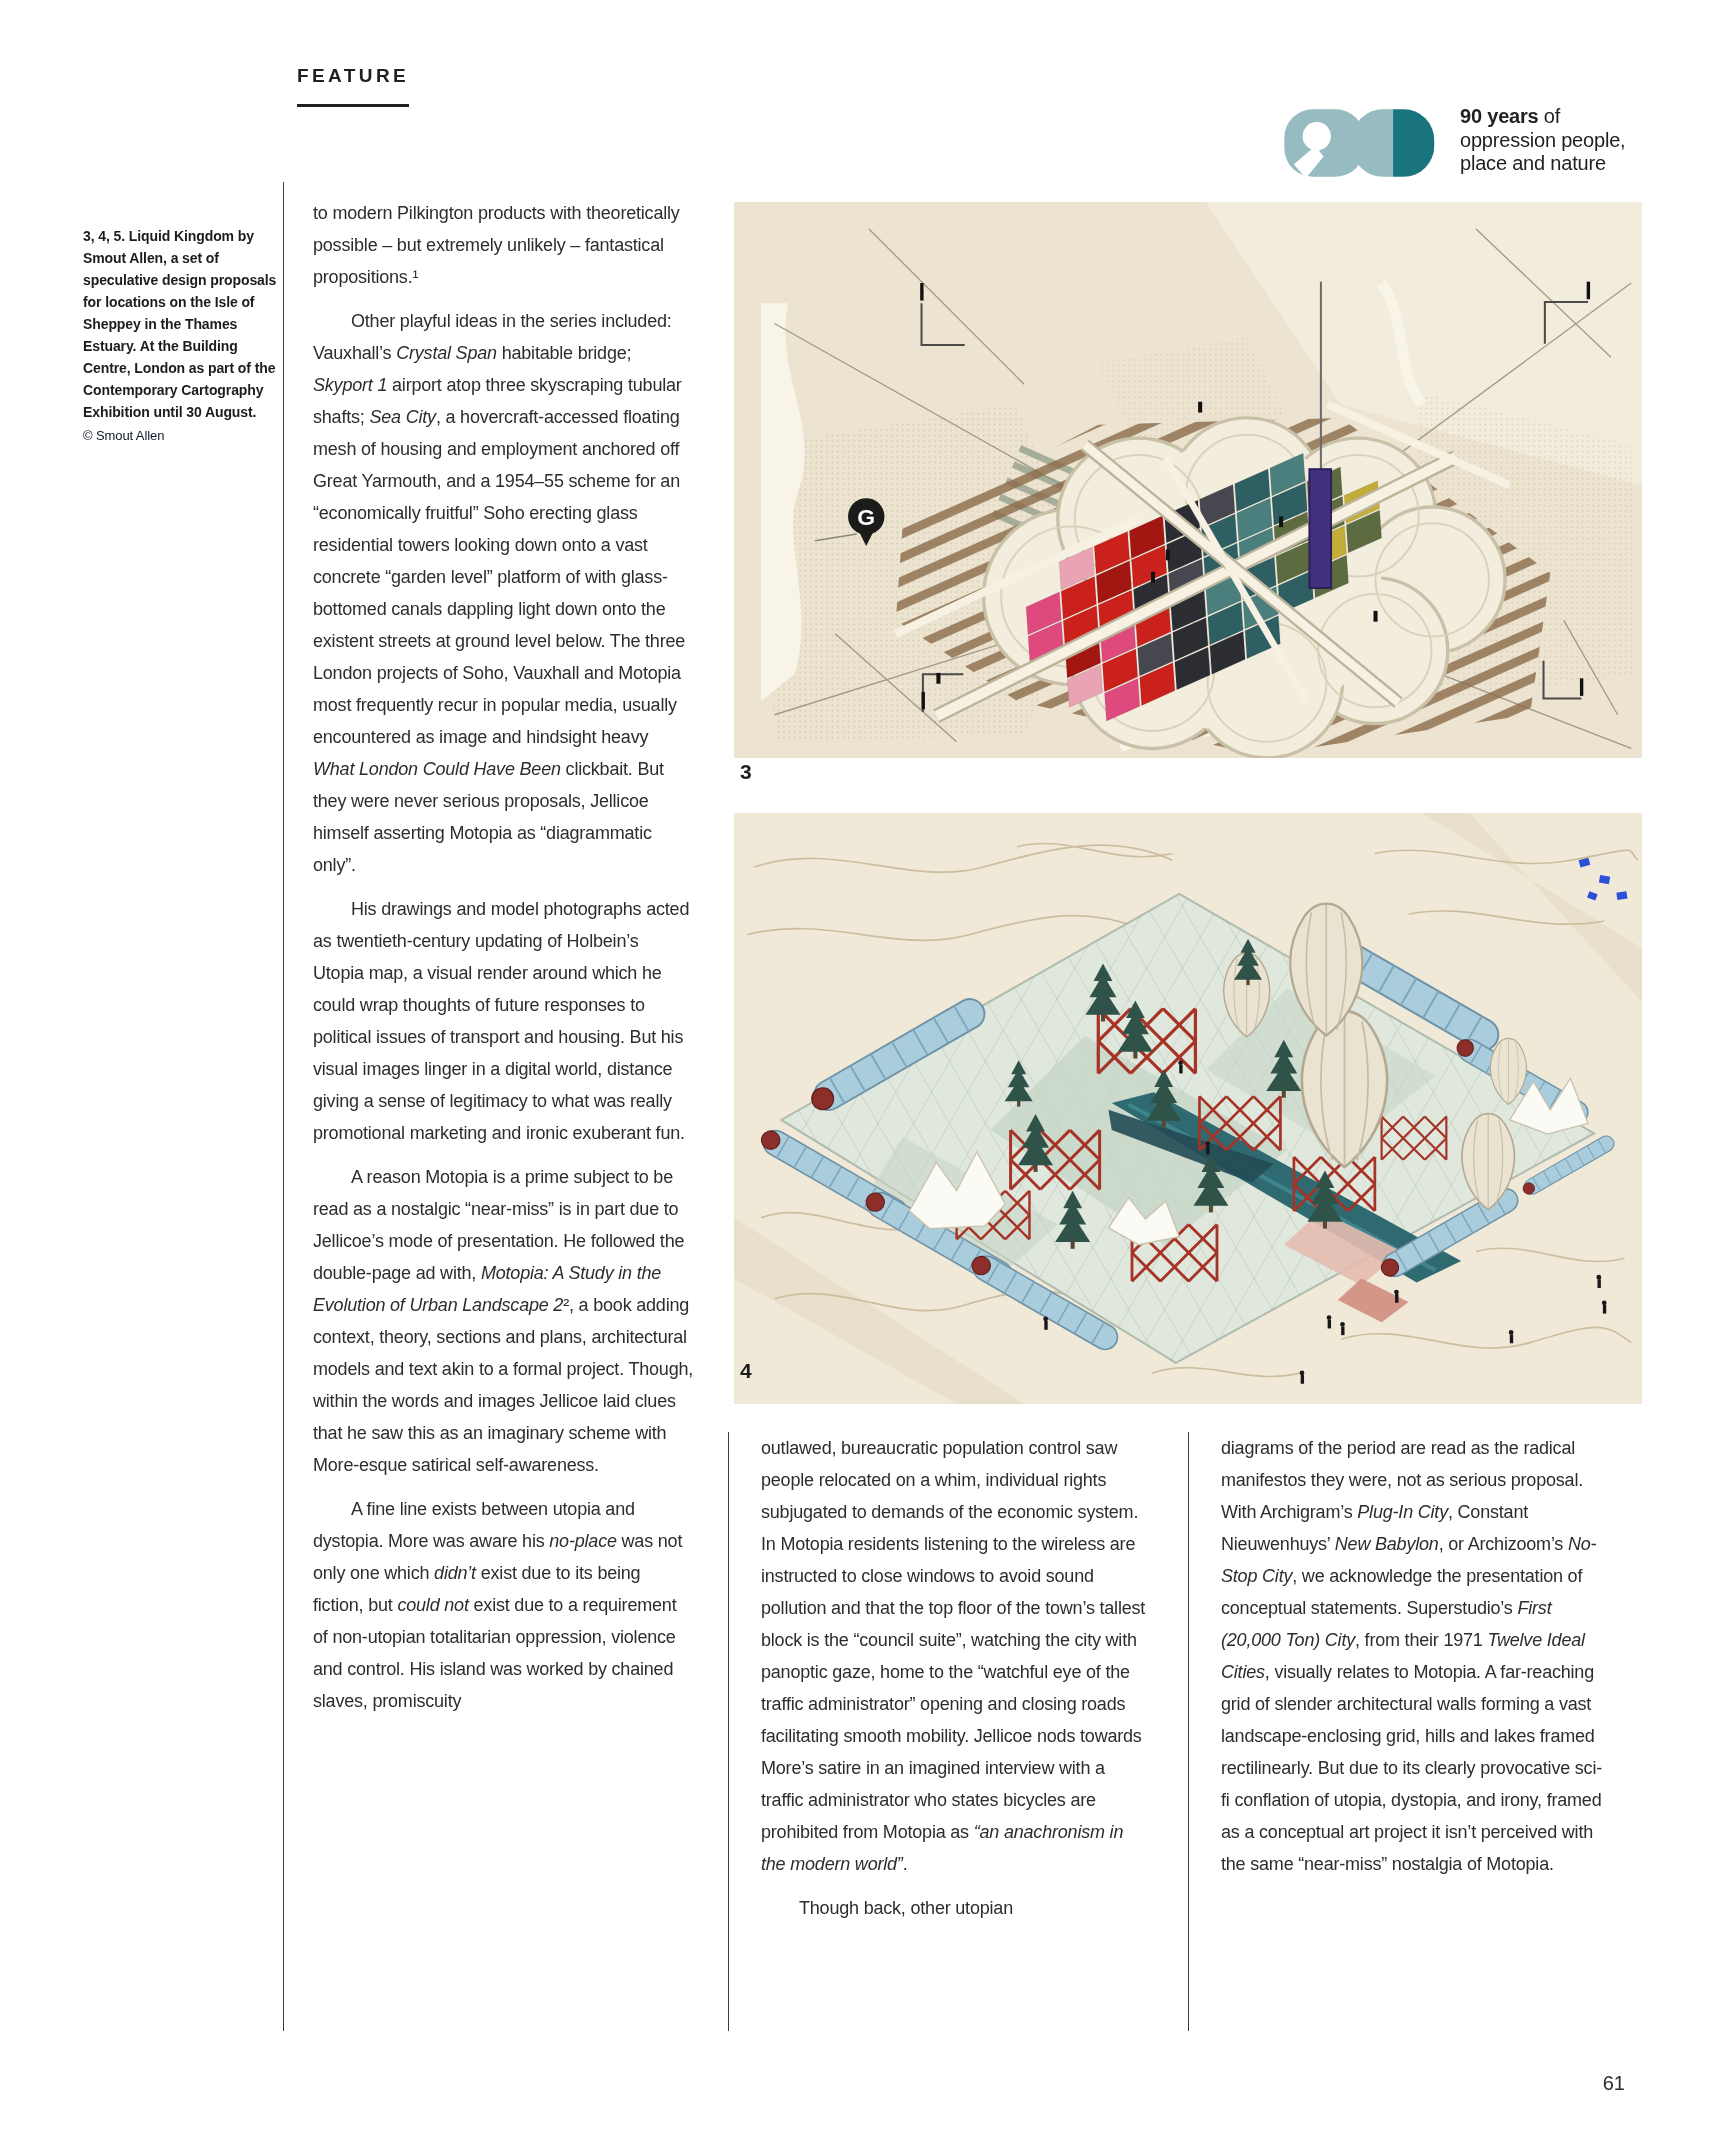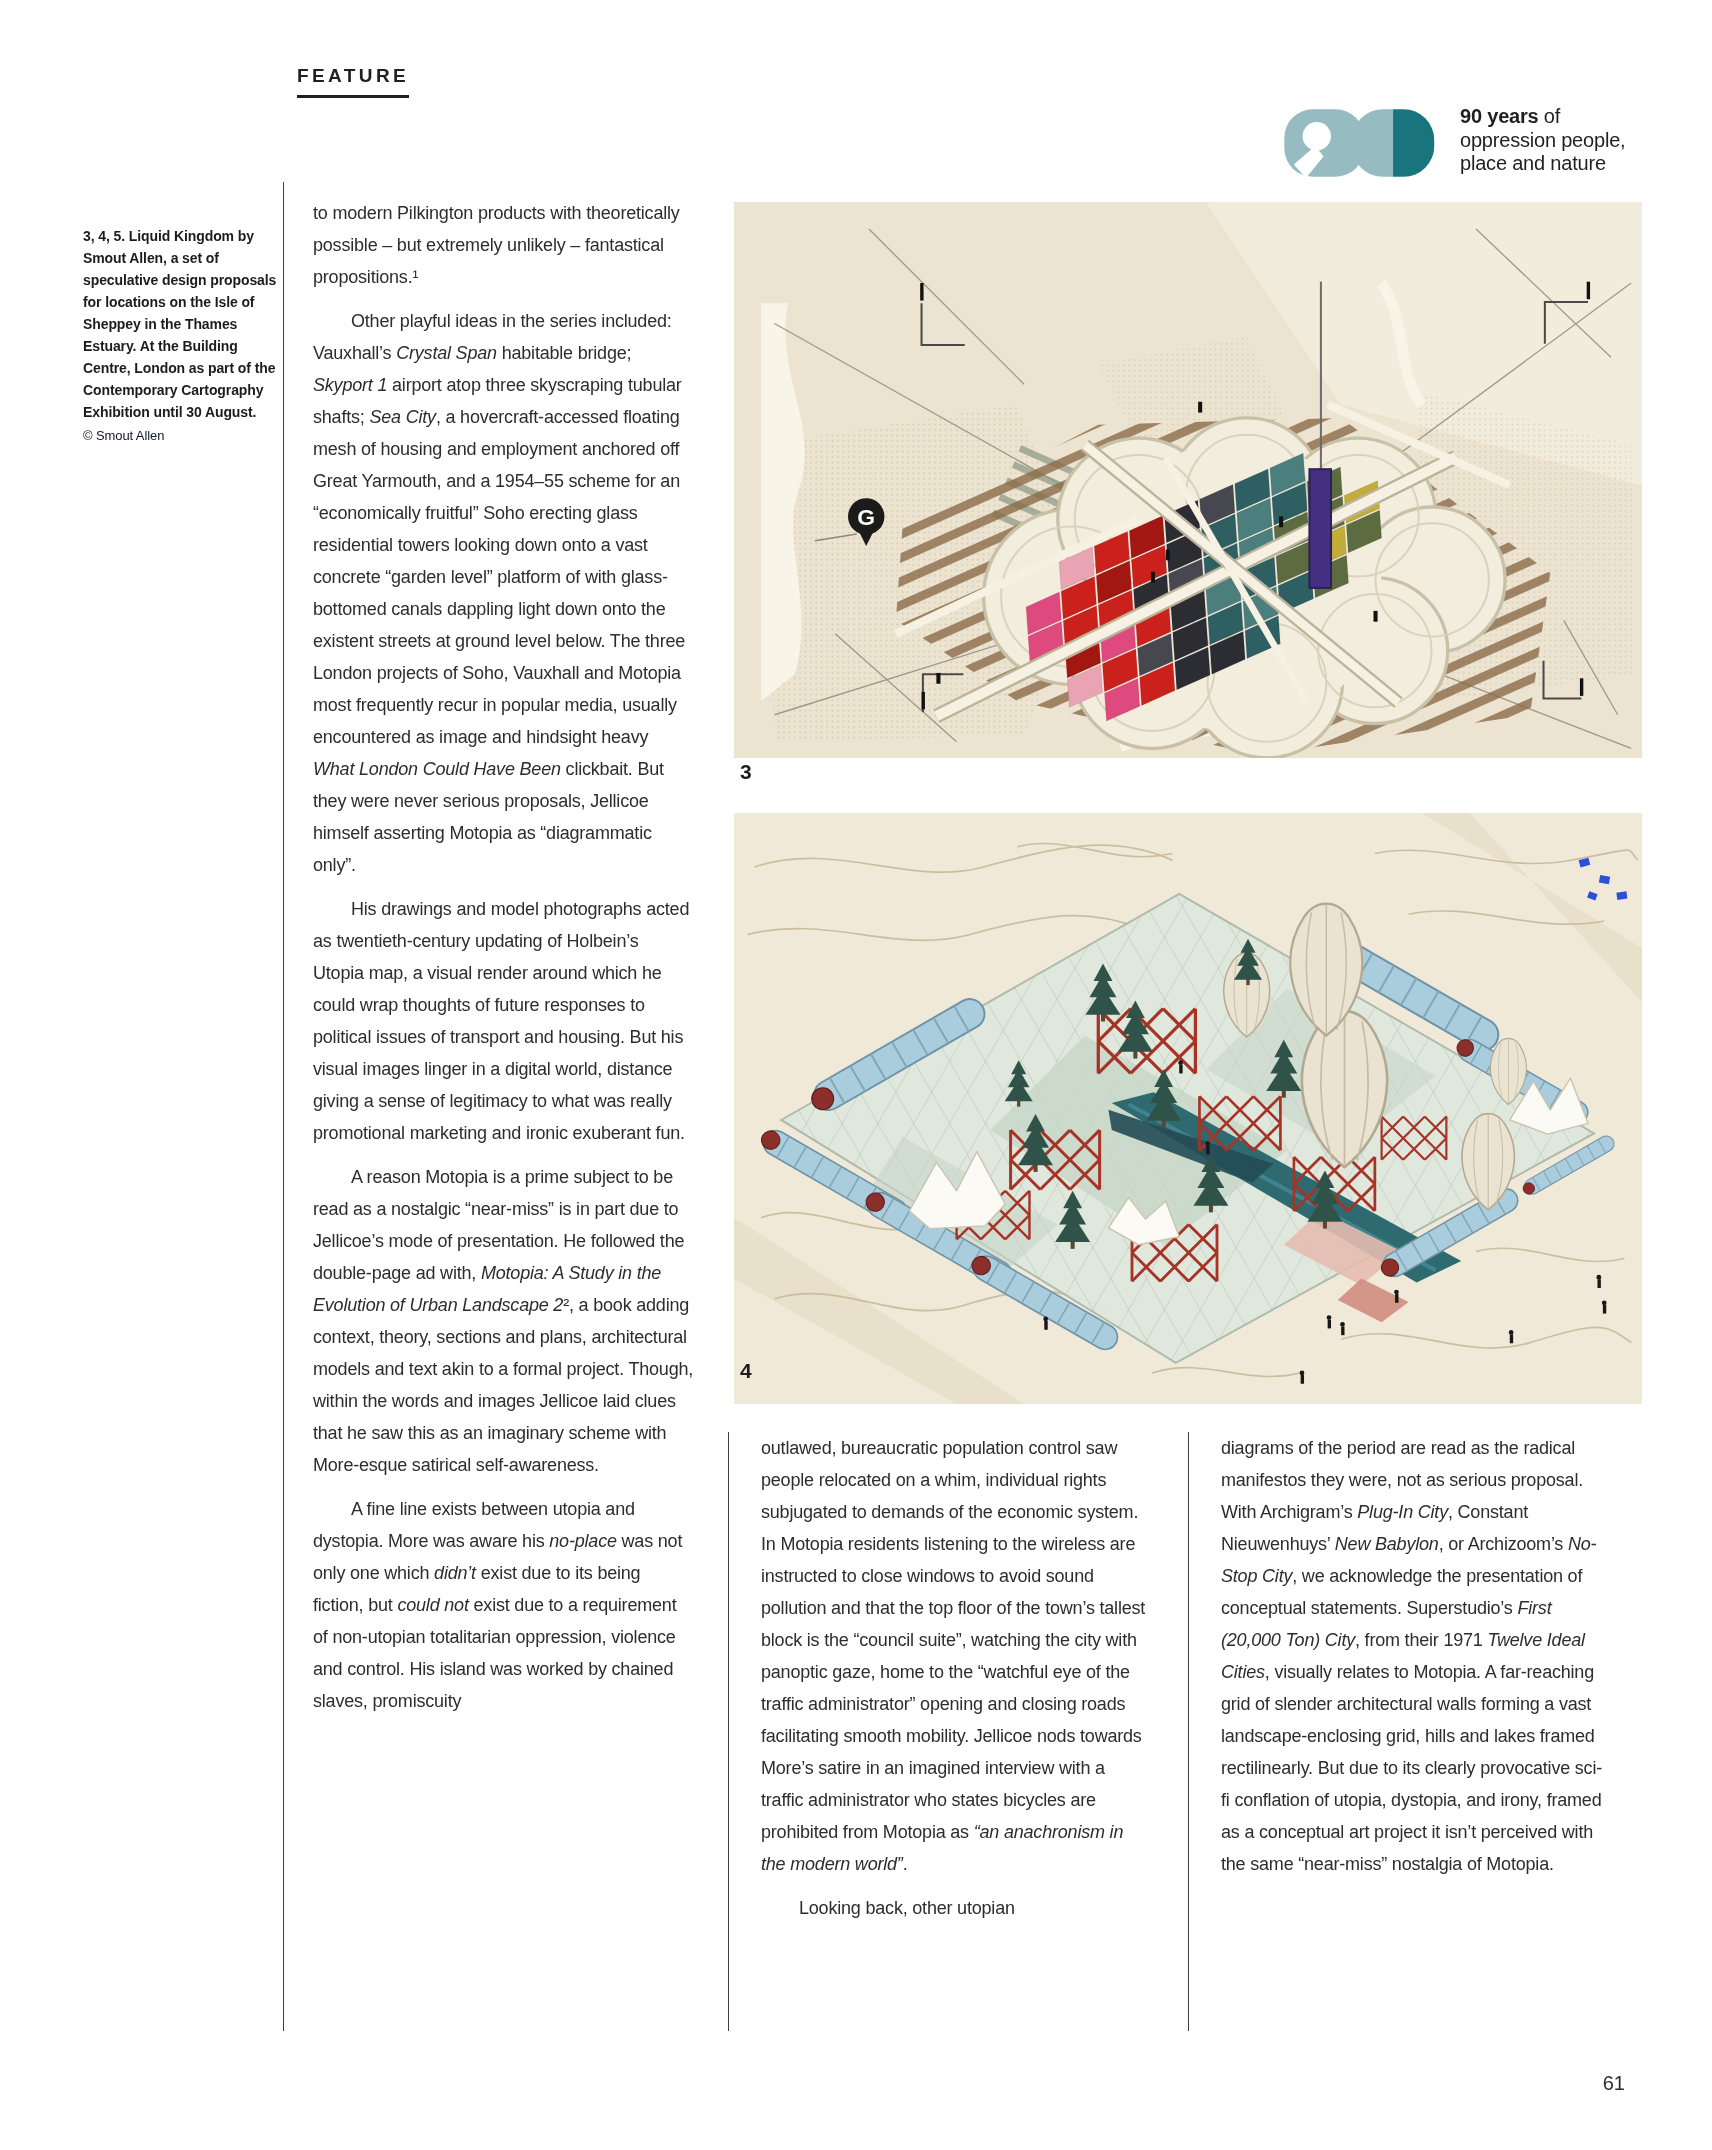--- a/index.html
+++ b/index.html
@@ -4,21 +4,21 @@
 <style>
   html,body{margin:0;padding:0;background:#ffffff;}
   .page{
     position:relative; width:1712px; height:2151px; background:#ffffff;
     font-family:"Liberation Sans", sans-serif; color:#2d2d2d; overflow:hidden;
   }
   
   .kicker{
     position:absolute; left:297px; top:65px;
     font-size:19px; font-weight:bold; letter-spacing:3.4px; color:#231f20;
-    padding-bottom:8px; border-bottom:3.4px solid #231f20; display:inline-block;
+    padding-bottom:17px; border-bottom:3.4px solid #231f20; display:inline-block;
   }
   .logo-wrap{position:absolute; left:1283px; top:64px; display:flex; gap:23px; align-items:flex-start;margin-top:41px;}
   .logo-text{font-size:20px; line-height:23.6px; color:#231f20; letter-spacing:-0.2px;}
   .logo-text b{font-weight:bold;}
   
   .caption{
     position:absolute; left:83px; top:197px; width:197px;
     font-size:14px; line-height:22px; font-weight:bold; color:#1c1c1c; letter-spacing:-0.1px;margin-top:28px;
   }
   .credit{font-size:13px; line-height:17.5px; font-weight:normal; margin-top:4px; color:#0f172a;}
@@ -82,21 +82,21 @@
 
   <div class="bodycol col1">
       <p>to modern Pilkington products with theoretically possible – but extremely unlikely – fantastical propositions.¹</p>
       <p class="indent">Other playful ideas in the series included: Vauxhall’s <i>Crystal Span</i> habitable bridge; <i>Skyport 1</i> airport atop three skyscraping tubular shafts; <i>Sea City</i>, a hovercraft-accessed floating mesh of housing and employment anchored off Great Yarmouth, and a 1954–55 scheme for an “economically fruitful” Soho erecting glass residential towers looking down onto a vast concrete “garden level” platform of with glass-bottomed canals dappling light down onto the existent streets at ground level below. The three London projects of Soho, Vauxhall and Motopia most frequently recur in popular media, usually encountered as image and hindsight heavy <i>What London Could Have Been</i> clickbait. But they were never serious proposals, Jellicoe himself asserting Motopia as “diagrammatic only”.</p>
       <p class="indent">His drawings and model photographs acted as twentieth-century updating of Holbein’s Utopia map, a visual render around which he could wrap thoughts of future responses to political issues of transport and housing. But his visual images linger in a digital world, distance giving a sense of legitimacy to what was really promotional marketing and ironic exuberant fun.</p>
       <p class="indent">A reason Motopia is a prime subject to be read as a nostalgic “near-miss” is in part due to Jellicoe’s mode of presentation. He followed the double-page ad with, <i>Motopia: A Study in the Evolution of Urban Landscape 2</i>², a book adding context, theory, sections and plans, architectural models and text akin to a formal project. Though, within the words and images Jellicoe laid clues that he saw this as an imaginary scheme with More-esque satirical self-awareness.</p>
       <p class="indent">A fine line exists between utopia and dystopia. More was aware his <i>no-place</i> was not only one which <i>didn’t</i> exist due to its being fiction, but <i>could not</i> exist due to a requirement of non-utopian totalitarian oppression, violence and control. His island was worked by chained slaves, promiscuity</p>
     </div>
   <div class="bodycol col2">
       <p>outlawed, bureaucratic population control saw people relocated on a whim, individual rights subjugated to demands of the economic system. In Motopia residents listening to the wireless are instructed to close windows to avoid sound pollution and that the top floor of the town’s tallest block is the “council suite”, watching the city with panoptic gaze, home to the “watchful eye of the traffic administrator” opening and closing roads facilitating smooth mobility. Jellicoe nods towards More’s satire in an imagined interview with a traffic administrator who states bicycles are prohibited from Motopia as <i>“an anachronism in the modern world”</i>.</p>
-      <p class="indent">Looking back, other utopian</p>
+      <p class="indent">Though back, other utopian</p>
     </div>
   <div class="bodycol col3">
       <p>diagrams of the period are read as the radical manifestos they were, not as serious proposal. With Archigram’s <i>Plug-In City</i>, Constant Nieuwenhuys’ <i>New Babylon</i>, or Archizoom’s <i>No-Stop City</i>, we acknowledge the presentation of conceptual statements. Superstudio’s <i>First (20,000 Ton) City</i>, from their 1971 <i>Twelve Ideal Cities</i>, visually relates to Motopia. A far-reaching grid of slender architectural walls forming a vast landscape-enclosing grid, hills and lakes framed rectilinearly. But due to its clearly provocative sci-fi conflation of utopia, dystopia, and irony, framed as a conceptual art project it isn’t perceived with the same “near-miss” nostalgia of Motopia.</p>
     </div>
 
   <div class="fig fig3">
     <svg width="908" height="556" viewBox="0 0 1346 824">
       <defs>
         <pattern id="dots" width="8" height="8" patternUnits="userSpaceOnUse">
           <circle cx="2" cy="2" r="1.3" fill="#b3a478"></circle>

